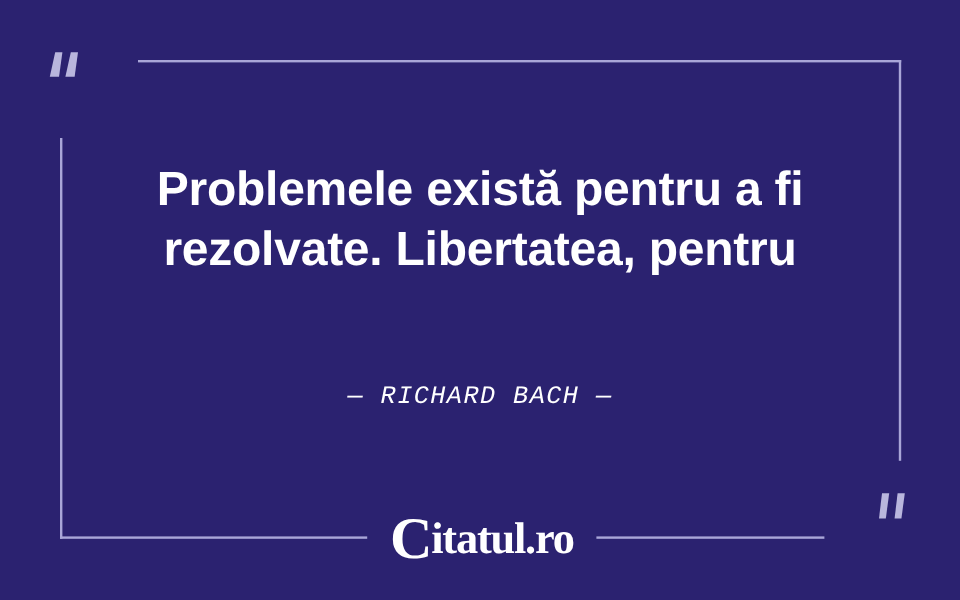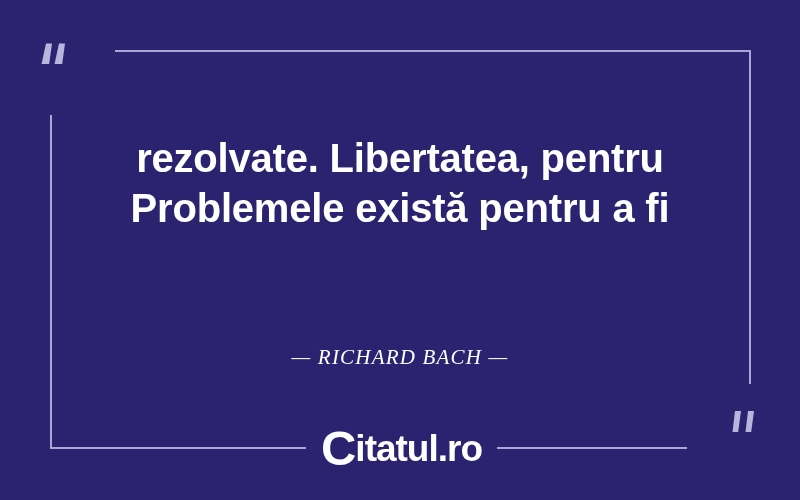--- a/index.html
+++ b/index.html
@@ -89,43 +89,42 @@
     letter-spacing: -0.2px;
   }
 
   #quote-author {
     position: absolute;
     left: 85px;
     top: 320px;
     width: 630px;
     text-align: center;
     color: #ffffff;
-    font-family: Liberation Serif, serif;
+    font-family: Liberation Mono, monospace;
     font-style: italic;
     font-weight: normal;
     font-size: 21px;
     letter-spacing: 1.2px;
     white-space: nowrap;
-    margin-top: 25px;
   }
 
   
   #site-logo {
     position: absolute;
     left: 306px;
     top: 419px;
     width: 191px;
     height: 58px;
     display: flex;
     align-items: center;
     justify-content: center;
   }
   #site-logo-text {
     color: #ffffff;
-    font-family: Liberation Sans, sans-serif;
+    font-family: Liberation Serif, serif;
     font-weight: bold;
     font-size: 37px;
     line-height: 1;
     letter-spacing: -1px;
   }
   #site-logo-text .logo-initial {
     font-size: 49px;
     line-height: 1;
     vertical-align: -4px;
   }
@@ -149,22 +148,22 @@
   </span>
 
   <span class="quote-mark" id="quote-mark-close">
     <svg width="34" height="30" viewBox="0 0 34 30" xmlns="http://www.w3.org/2000/svg">
       <path d="M4.0 2.0 L10.0 2.0 L7.2 23 L1.5 23 Z" fill="#b9b6dd"></path>
       <path d="M17.0 2.0 L23.0 2.0 L20.2 23 L14.5 23 Z" fill="#b9b6dd"></path>
     </svg>
   </span>
 
   <div id="quote-text">
+    <div>Problemele există pentru a fi</div>
     <div>rezolvate. Libertatea, pentru</div>
-    <div>Problemele există pentru a fi</div>
   </div>
 
   <div id="quote-author">— RICHARD BACH —</div>
 
   <div id="site-logo">
     <span id="site-logo-text"><span class="logo-initial">C</span><span>itatul.ro</span></span>
   </div>
 
 </div>
 

